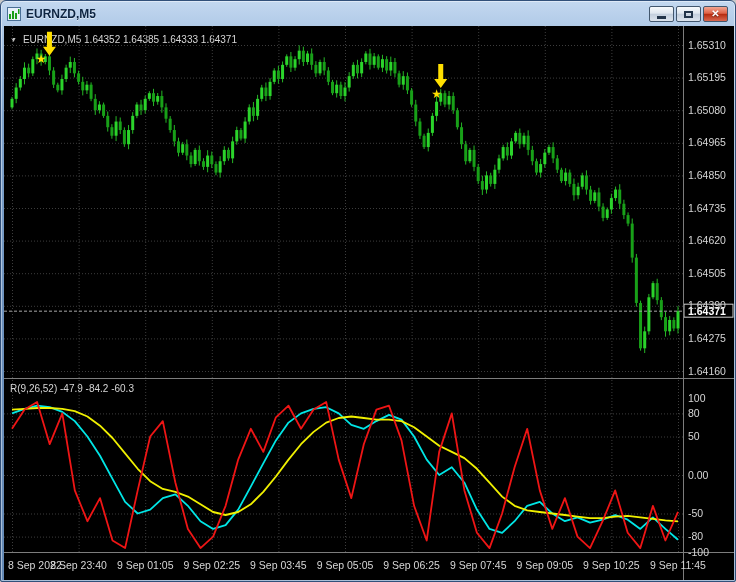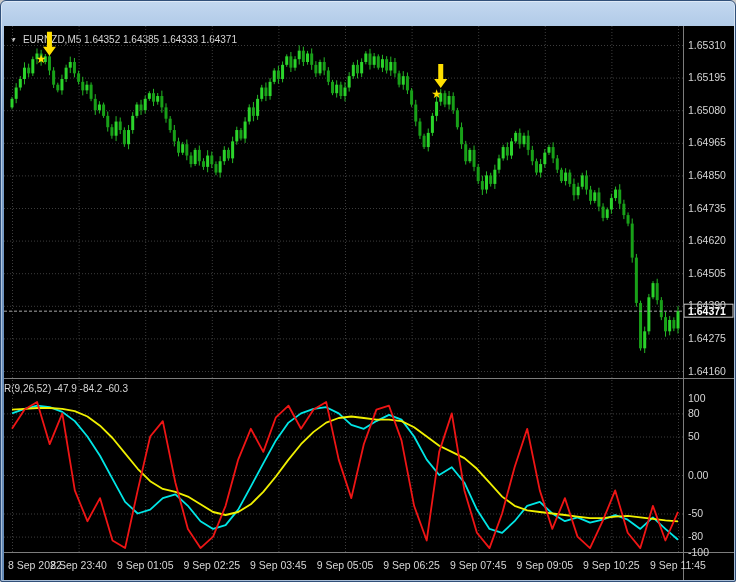--- a/index.html
+++ b/index.html
@@ -17,29 +17,52 @@
   .cbtn{width:25px;height:16px;border:1px solid #42576e;border-radius:2px;padding:0;margin:0;display:flex;align-items:center;justify-content:center;cursor:default;}
   .cbtn.minmax{background:linear-gradient(#f8fafc,#dfe7ef 45%,#c2cedc 50%,#dde5ee);}
   .cbtn.closebtn{background:linear-gradient(#f2a692,#de6247 45%,#b62c10 52%,#d96850);}
   .g-min{display:block;width:9px;height:3px;background:#223449;margin-top:7px;}
   .g-max{display:block;width:9px;height:7px;border:2px solid #223449;box-sizing:border-box;background:transparent;}
   .g-close{color:#fff;font:bold 10px "Liberation Sans",sans-serif;line-height:1;text-shadow:0 1px 1px rgba(0,0,0,.45);}
   .client{position:absolute;left:3px;top:25px;width:730px;height:554px;background:#000;}
   .sym-label{position:absolute;left:6px;top:8px;z-index:1;display:flex;align-items:center;gap:6px;
     font:10px "Liberation Sans",sans-serif;color:#d6d6d6;white-space:nowrap;}
   .sym-label .tri{font-size:7px;color:#c0c0c0;line-height:1;}
-  .ind-label{position:absolute;left:0;top:357px;z-index:1;font:10px "Liberation Sans",sans-serif;color:#d6d6d6;white-space:nowrap;}
+  .ind-label{position:absolute;left:6px;top:357px;z-index:1;font:10px "Liberation Sans",sans-serif;color:#d6d6d6;white-space:nowrap;}
   #chart-svg{position:absolute;left:0;top:0;z-index:2;}
   #chart-svg text{fill:#d6d6d6;font:10.5px "Liberation Sans",sans-serif;}
   #chart-svg text.tagtxt{fill:#ffffff;font-weight:bold;}
 </style>
 </head>
 <body>
 
 <div class="window">
+  <div class="titlebar">
+    <span style="display:inline-flex;">
+      <svg width="14" height="14">
+        <rect x="0.5" y="0.5" width="13" height="13" fill="#e8f1fa" stroke="#4a6f96"></rect>
+        <rect x="2" y="7" width="2" height="5" fill="#1a9e1a"></rect>
+        <rect x="5" y="4" width="2" height="8" fill="#1a9e1a"></rect>
+        <rect x="8" y="6" width="2" height="6" fill="#1a9e1a"></rect>
+        <rect x="11" y="2" width="1.5" height="5" fill="#1a9e1a"></rect>
+      </svg>
+    </span>
+    <span class="title">EURNZD,M5</span>
+    <div class="controls">
+      <button class="cbtn minmax">
+          <span class="g-min"></span>
+        </button>
+      <button class="cbtn minmax">
+          <span class="g-max"></span>
+        </button>
+      <button class="cbtn closebtn">
+          <span class="g-close">✕</span>
+        </button>
+    </div>
+  </div>
 
   <div class="client">
     <div class="sym-label">
       <span class="tri">▼</span>
       <span>EURNZD,M5 1.64352 1.64385 1.64333 1.64371</span>
     </div>
     <div class="ind-label">R(9,26,52) -47.9 -84.2 -60.3</div>
     <svg id="chart-svg" width="730" height="554">
         <defs>
           <clipPath id="p1">

